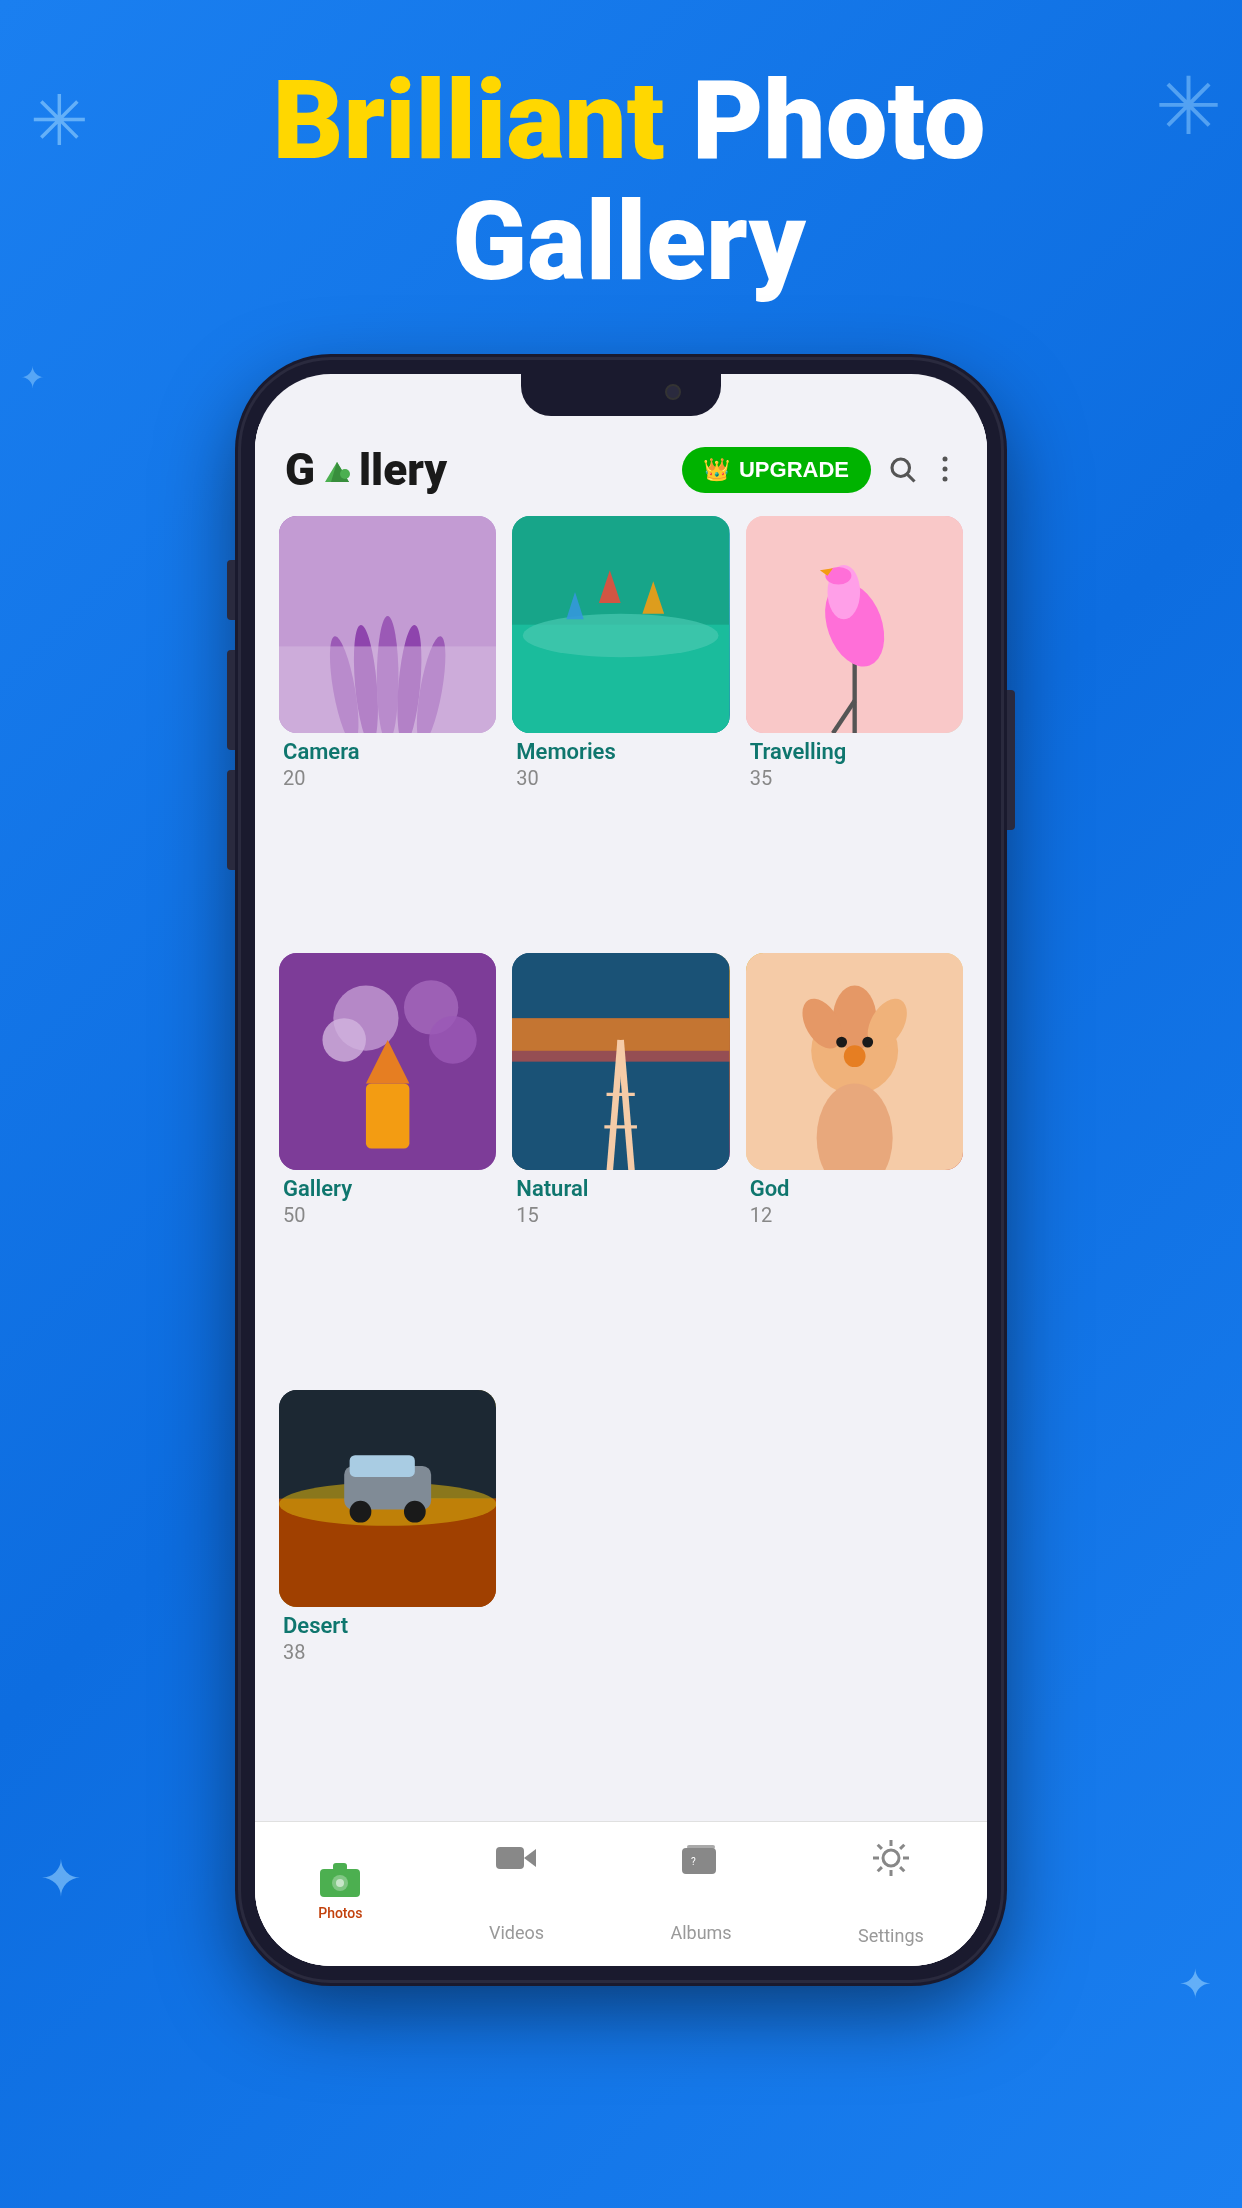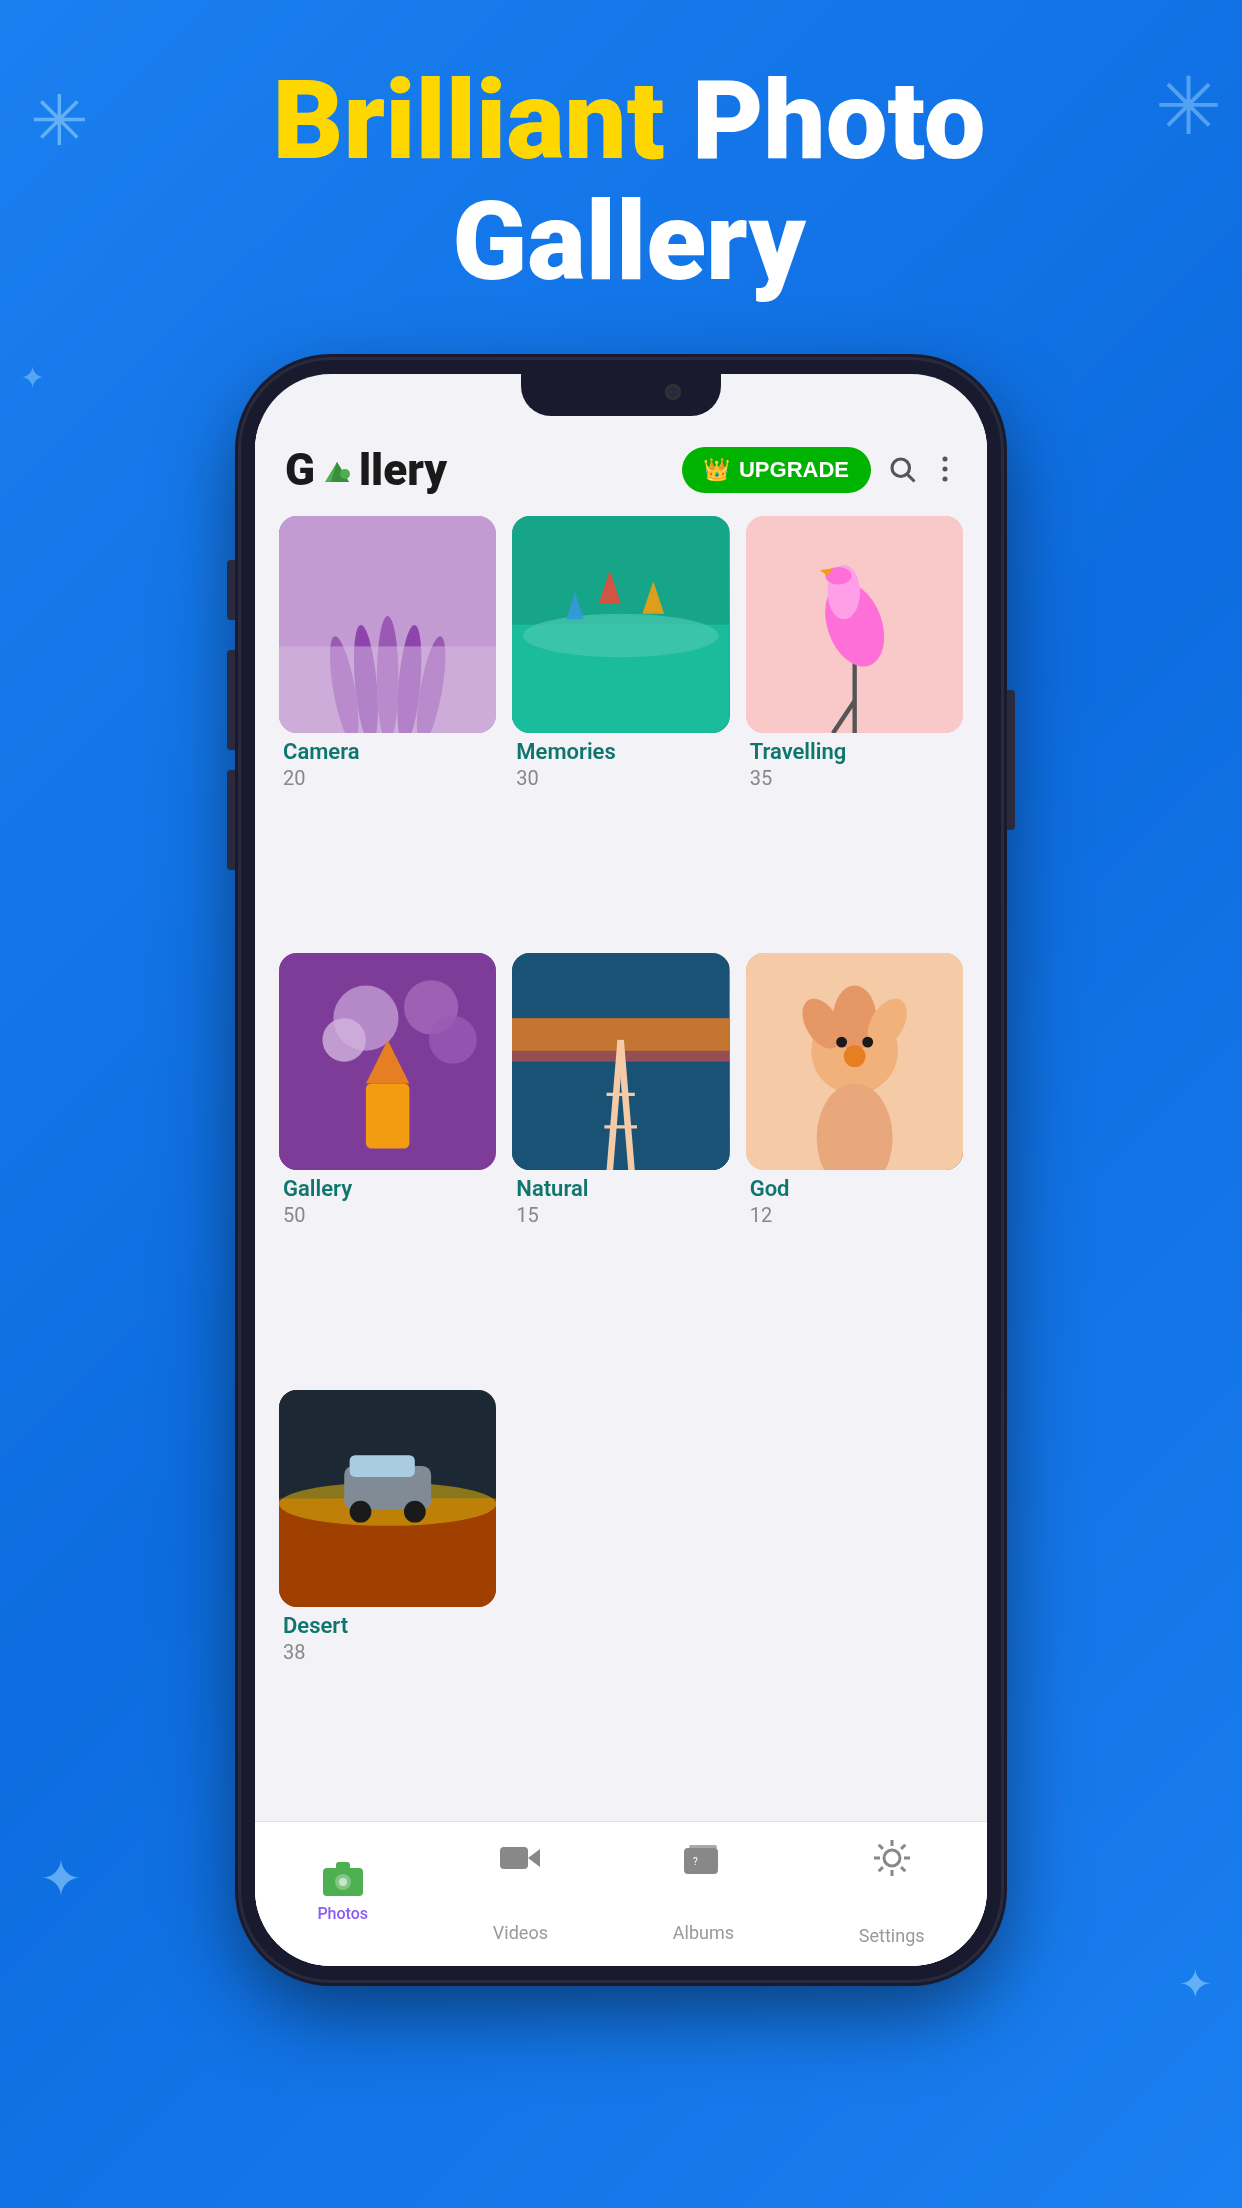--- a/index.html
+++ b/index.html
@@ -259,23 +259,23 @@
 
     .nav-item {
       display: flex;
       flex-direction: column;
       align-items: center;
       gap: 6px;
       cursor: pointer;
     }
 
     .nav-label {
-      font-size: 16px;
+      font-size: 14px;
       font-weight: 500;
-      color: #8b5cf6;
+      color: #c2410c;
     }
 
     .nav-label-inactive {
       font-size: 18px;
       color: #999;
       margin-top: 39px;
     }
 
     
     .sparkle-tl {

